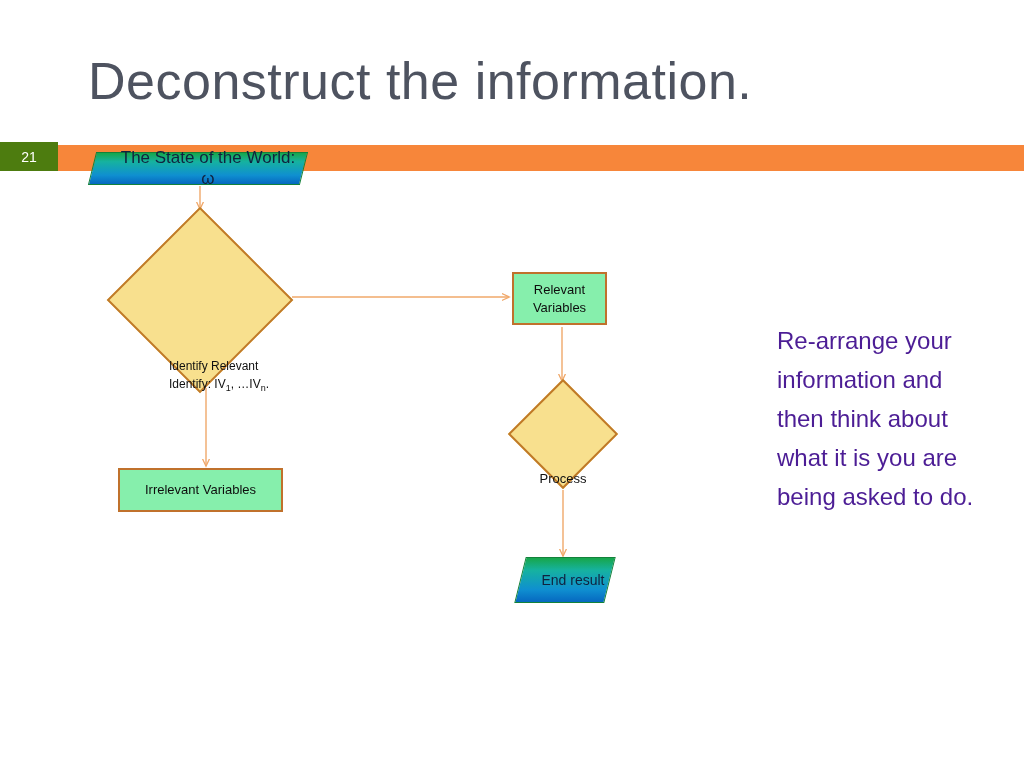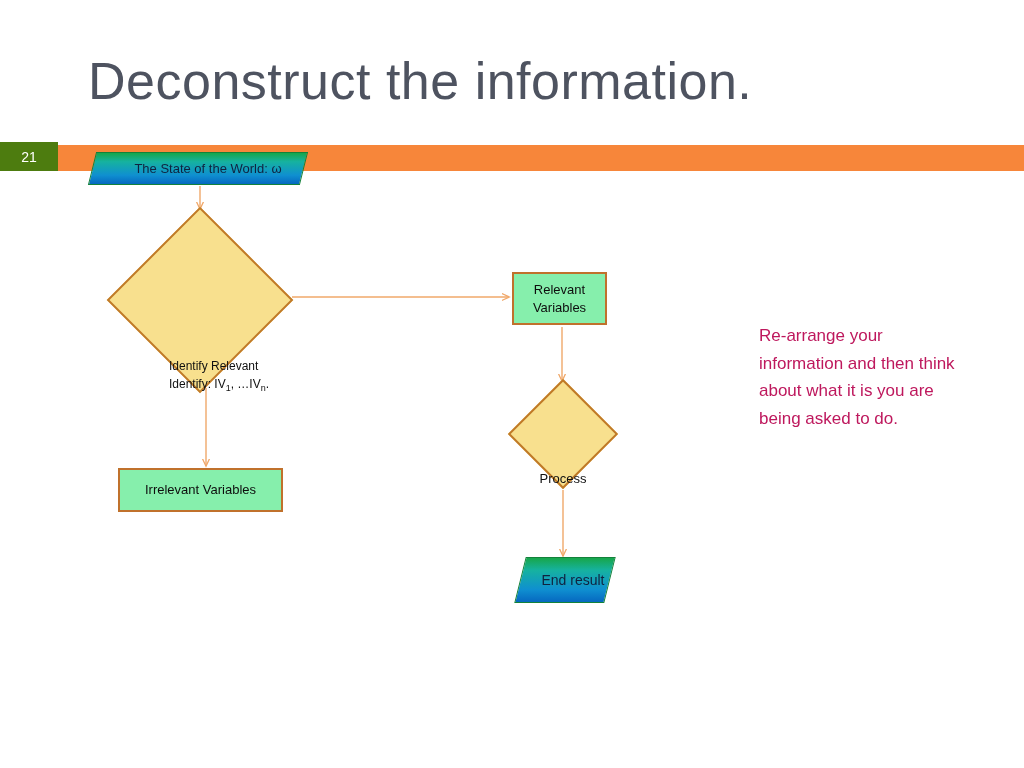--- a/index.html
+++ b/index.html
@@ -91,21 +91,21 @@
     line-height: 1.2;
     font-weight: 400;
   }
 
   #state-of-world {
     left: 92px;
     top: 152px;
     width: 212px;
     height: 33px;
   }
-  #state-of-world .para-label { font-size: 13px; margin-left: 20px; }
+  #state-of-world .para-label { font-size: 17px; margin-left: 20px; }
 
   #end-result {
     left: 520px;
     top: 557px;
     width: 90px;
     height: 46px;
   }
   #end-result .para-label { font-size: 14px; padding-left: 16px; }
 
   
@@ -189,25 +189,25 @@
 
   
   .conn {
     position: absolute;
     pointer-events: none;
   }
 
   
   .note {
     position: absolute;
-    left: 759px;
+    left: 777px;
     top: 322px;
     width: 200px;
-    font-size: 17px;
-    color: #be185d;
+    font-size: 24px;
+    color: #4c1d95;
     line-height: 1.62;
   }
 </style>
 </head>
 <body>
 
 <div class="slide">
 
   <div class="slide-title">Deconstruct the information.</div>
 

